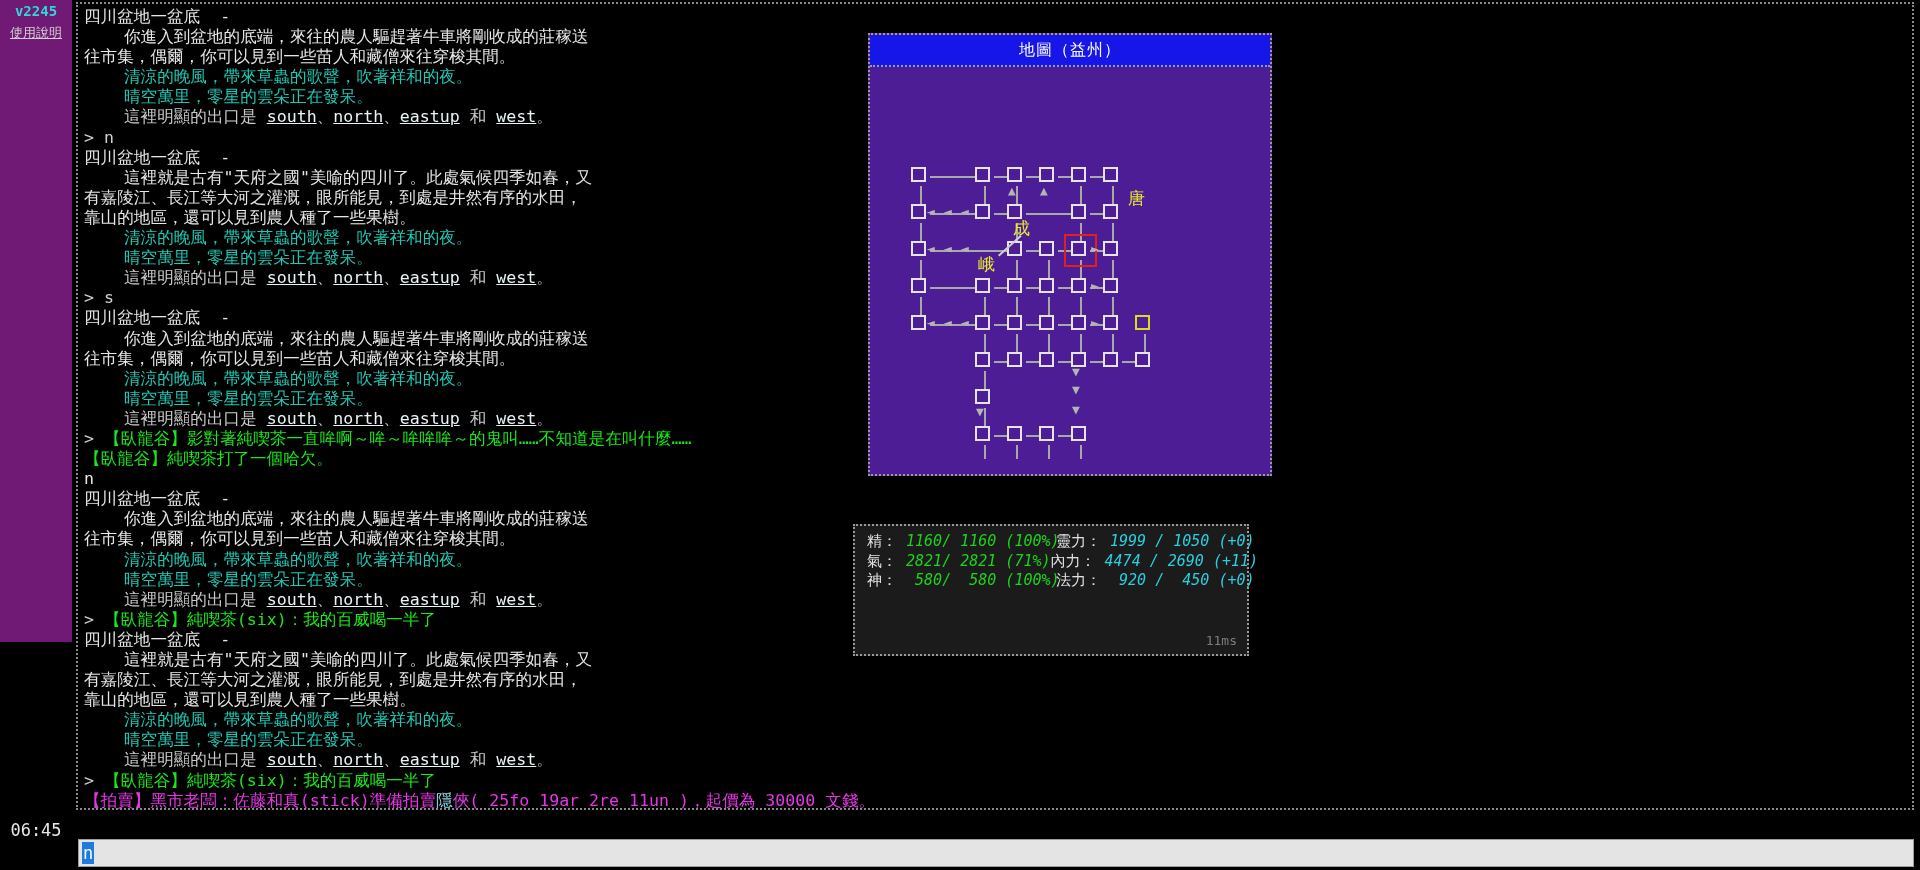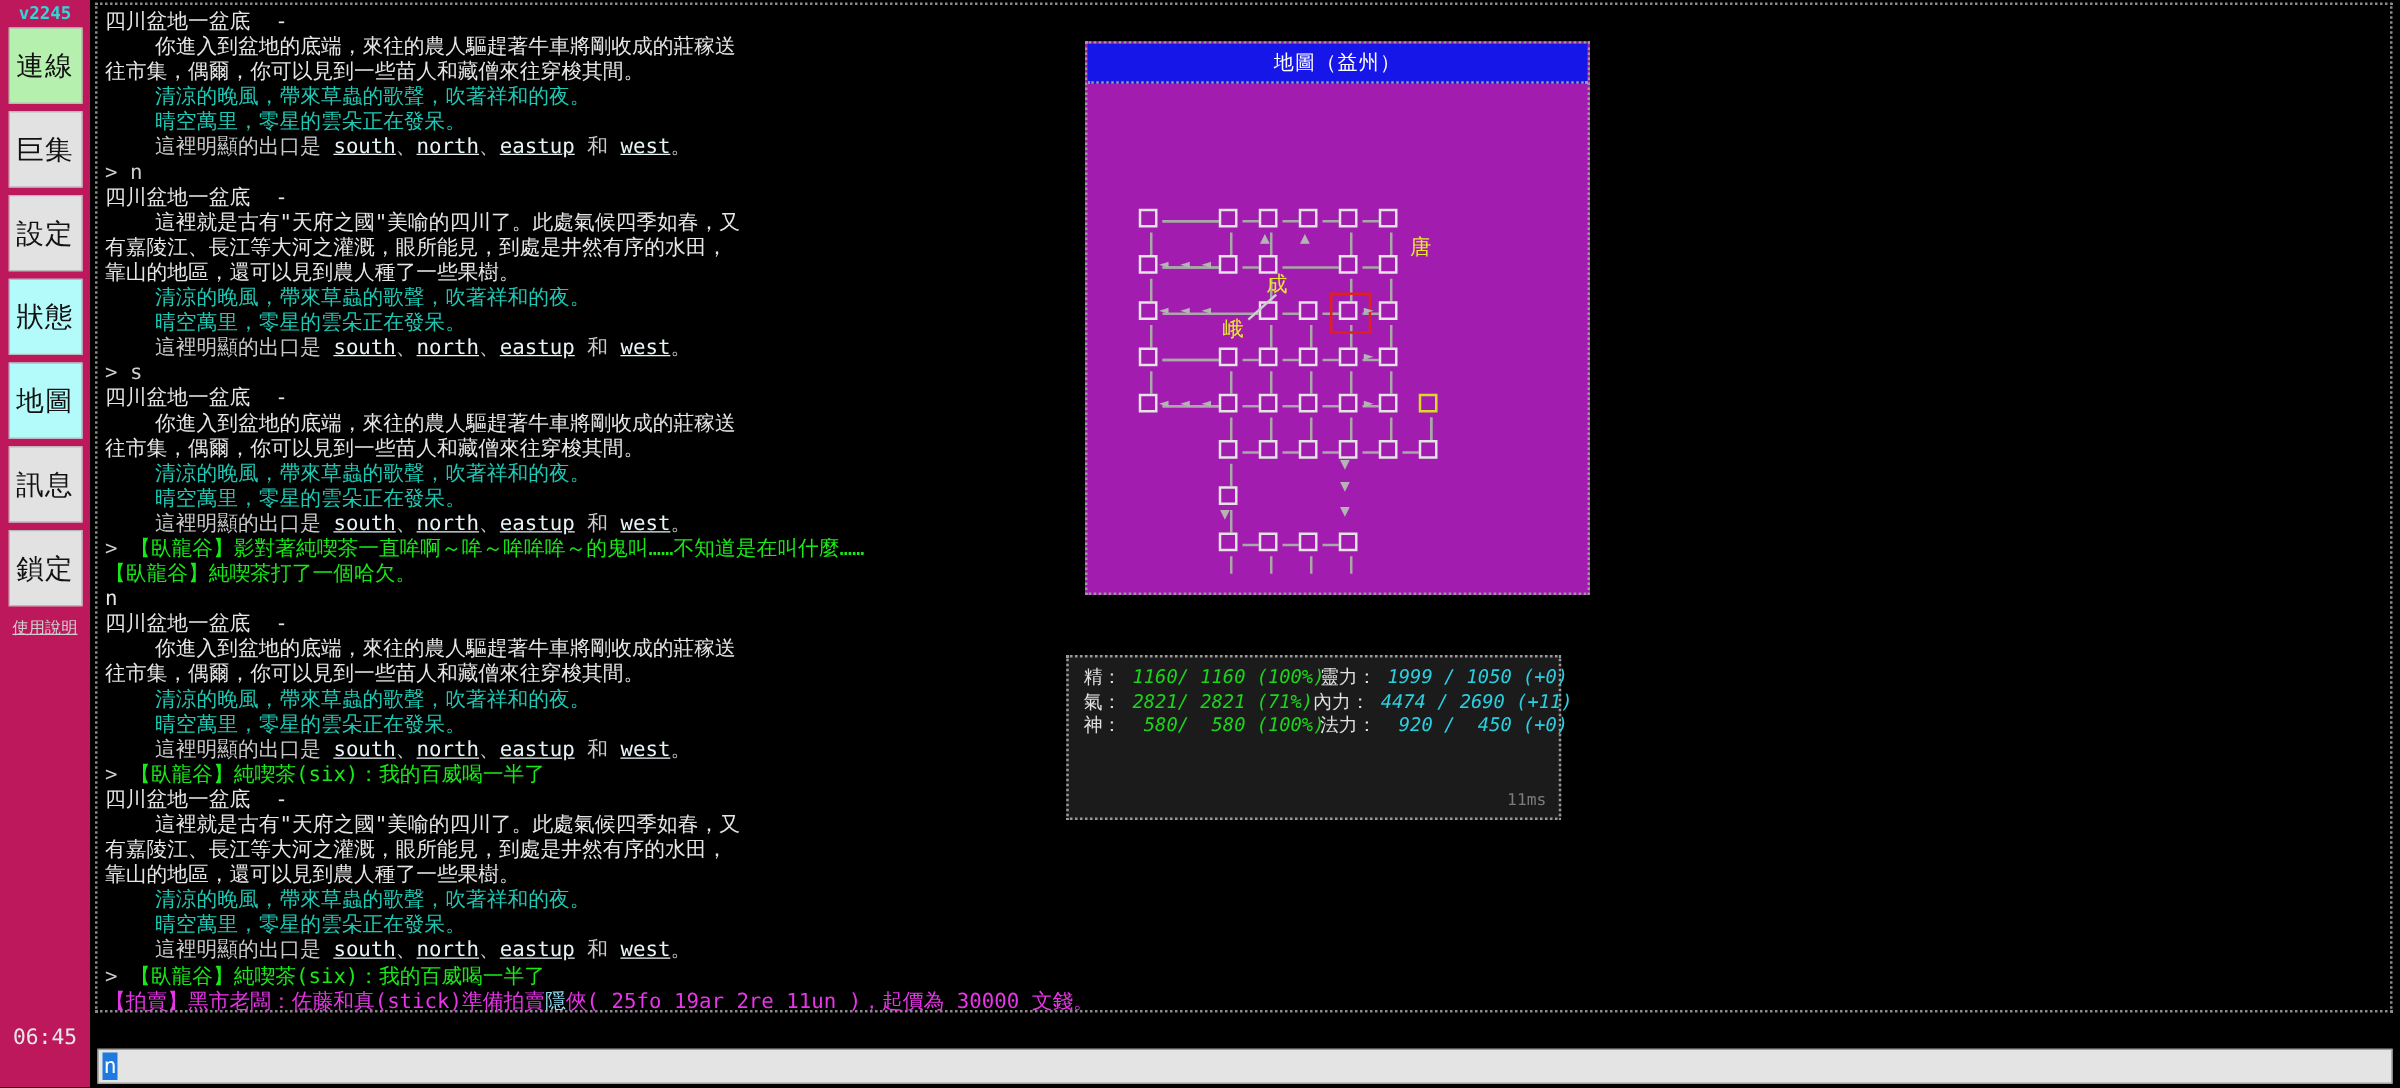--- a/index.html
+++ b/index.html
@@ -6,22 +6,22 @@
   html, body {
     width: 1920px; height: 870px;
     background: #000;
     font-family: "DejaVu Sans Mono", "Liberation Mono", monospace;
     overflow: hidden;
   }
   #app { position: relative; width: 1920px; height: 870px; background: #000; }
 
   
   #sidebar {
-    position: absolute; left: 0; top: 0; width: 72px; height: 870px;
-    background: #be185d;
+    position: absolute; left: 0; top: 0; width: 72px; height: 642px;
+    background: #701a75;
   }
   #version {
     height: 22px; line-height: 22px; text-align: center;
     color: #2fd8d8; font-size: 14px; font-weight: bold;
     font-family: "DejaVu Sans Mono", "Liberation Mono", monospace;
   }
   .side-btn {
     width: 59px; margin: 0 auto 6px auto; height: 61px;
     display: flex; align-items: center; justify-content: center;
     color: #111; font-size: 22px; letter-spacing: 1px;
@@ -68,21 +68,21 @@
   .c-magenta{ color: #e835e8; }
   .c-cyanlt { color: #8fd8ec; }
   .c-exit   { color: #e9f4f7; text-decoration: underline; }
   .c-prompt { color: #cfcfcf; }
 
   
   #map-panel {
     position: absolute; left: 868px; top: 33px;
     width: 404px; height: 443px;
     border: 2px dotted #9a9a9a;
-    background: #a21caf;
+    background: #4c1d95;
   }
   #map-title {
     height: 32px; background: #1616e8; color: #ffffff;
     display: flex; align-items: center; justify-content: center;
     font-size: 16px; letter-spacing: 1px;
     font-family: "DejaVu Sans", "Liberation Sans", sans-serif;
     border-bottom: 2px dotted #9a9a9a;
   }
   #map-canvas { position: relative; width: 100%; height: 407px; }
   .node {
@@ -139,43 +139,20 @@
     padding: 1px 1px;
   }
 </style>
 </head>
 <body>
 
 <div id="app">
 
   <div id="sidebar">
     <div id="version">v2245</div>
-    <div id="side-buttons">
-        <div class="side-btn green">
-          <span>連線</span>
-        </div>
-        <div class="side-btn grey">
-          <span>巨集</span>
-        </div>
-        <div class="side-btn grey">
-          <span>設定</span>
-        </div>
-        <div class="side-btn cyan">
-          <span>狀態</span>
-        </div>
-        <div class="side-btn cyan">
-          <span>地圖</span>
-        </div>
-        <div class="side-btn grey">
-          <span>訊息</span>
-        </div>
-        <div class="side-btn grey">
-          <span>鎖定</span>
-        </div>
-      </div>
     <div id="help-link">使用說明</div>
   </div>
   <div id="clock">06:45</div>
 
   <div id="term-wrap">
     <div id="term"><span class="ln"><span class="c-white">四川盆地一盆底  -</span></span><span class="ln"><span class="c-white">    你進入到盆地的底端，來往的農人驅趕著牛車將剛收成的莊稼送</span></span><span class="ln"><span class="c-white">往市集，偶爾，你可以見到一些苗人和藏僧來往穿梭其間。</span></span><span class="ln"><span class="c-teal">    清涼的晚風，帶來草蟲的歌聲，吹著祥和的夜。</span></span><span class="ln"><span class="c-teal">    晴空萬里，零星的雲朵正在發呆。</span></span><span class="ln"><span class="c-grey">    這裡明顯的出口是 </span><span class="c-exit">south</span><span class="c-grey">、</span><span class="c-exit">north</span><span class="c-grey">、</span><span class="c-exit">eastup</span><span class="c-grey"> 和 </span><span class="c-exit">west</span><span class="c-grey">。</span></span><span class="ln"><span class="c-prompt">&gt; n</span></span><span class="ln"><span class="c-white">四川盆地一盆底  -</span></span><span class="ln"><span class="c-white">    這裡就是古有"天府之國"美喻的四川了。此處氣候四季如春，又</span></span><span class="ln"><span class="c-white">有嘉陵江、長江等大河之灌溉，眼所能見，到處是井然有序的水田，</span></span><span class="ln"><span class="c-white">靠山的地區，還可以見到農人種了一些果樹。</span></span><span class="ln"><span class="c-teal">    清涼的晚風，帶來草蟲的歌聲，吹著祥和的夜。</span></span><span class="ln"><span class="c-teal">    晴空萬里，零星的雲朵正在發呆。</span></span><span class="ln"><span class="c-grey">    這裡明顯的出口是 </span><span class="c-exit">south</span><span class="c-grey">、</span><span class="c-exit">north</span><span class="c-grey">、</span><span class="c-exit">eastup</span><span class="c-grey"> 和 </span><span class="c-exit">west</span><span class="c-grey">。</span></span><span class="ln"><span class="c-prompt">&gt; s</span></span><span class="ln"><span class="c-white">四川盆地一盆底  -</span></span><span class="ln"><span class="c-white">    你進入到盆地的底端，來往的農人驅趕著牛車將剛收成的莊稼送</span></span><span class="ln"><span class="c-white">往市集，偶爾，你可以見到一些苗人和藏僧來往穿梭其間。</span></span><span class="ln"><span class="c-teal">    清涼的晚風，帶來草蟲的歌聲，吹著祥和的夜。</span></span><span class="ln"><span class="c-teal">    晴空萬里，零星的雲朵正在發呆。</span></span><span class="ln"><span class="c-grey">    這裡明顯的出口是 </span><span class="c-exit">south</span><span class="c-grey">、</span><span class="c-exit">north</span><span class="c-grey">、</span><span class="c-exit">eastup</span><span class="c-grey"> 和 </span><span class="c-exit">west</span><span class="c-grey">。</span></span><span class="ln"><span class="c-prompt">&gt; </span><span class="c-green">【臥龍谷】影對著純喫茶一直哞啊～哞～哞哞哞～的鬼叫……不知道是在叫什麼……</span></span><span class="ln"><span class="c-green">【臥龍谷】純喫茶打了一個哈欠。</span></span><span class="ln"><span class="c-white">n</span></span><span class="ln"><span class="c-white">四川盆地一盆底  -</span></span><span class="ln"><span class="c-white">    你進入到盆地的底端，來往的農人驅趕著牛車將剛收成的莊稼送</span></span><span class="ln"><span class="c-white">往市集，偶爾，你可以見到一些苗人和藏僧來往穿梭其間。</span></span><span class="ln"><span class="c-teal">    清涼的晚風，帶來草蟲的歌聲，吹著祥和的夜。</span></span><span class="ln"><span class="c-teal">    晴空萬里，零星的雲朵正在發呆。</span></span><span class="ln"><span class="c-grey">    這裡明顯的出口是 </span><span class="c-exit">south</span><span class="c-grey">、</span><span class="c-exit">north</span><span class="c-grey">、</span><span class="c-exit">eastup</span><span class="c-grey"> 和 </span><span class="c-exit">west</span><span class="c-grey">。</span></span><span class="ln"><span class="c-prompt">&gt; </span><span class="c-green">【臥龍谷】純喫茶(six)：我的百威喝一半了</span></span><span class="ln"><span class="c-white">四川盆地一盆底  -</span></span><span class="ln"><span class="c-white">    這裡就是古有"天府之國"美喻的四川了。此處氣候四季如春，又</span></span><span class="ln"><span class="c-white">有嘉陵江、長江等大河之灌溉，眼所能見，到處是井然有序的水田，</span></span><span class="ln"><span class="c-white">靠山的地區，還可以見到農人種了一些果樹。</span></span><span class="ln"><span class="c-teal">    清涼的晚風，帶來草蟲的歌聲，吹著祥和的夜。</span></span><span class="ln"><span class="c-teal">    晴空萬里，零星的雲朵正在發呆。</span></span><span class="ln"><span class="c-grey">    這裡明顯的出口是 </span><span class="c-exit">south</span><span class="c-grey">、</span><span class="c-exit">north</span><span class="c-grey">、</span><span class="c-exit">eastup</span><span class="c-grey"> 和 </span><span class="c-exit">west</span><span class="c-grey">。</span></span><span class="ln"><span class="c-prompt">&gt; </span><span class="c-green">【臥龍谷】純喫茶(six)：我的百威喝一半了</span></span><span class="ln"><span class="c-magenta">【拍賣】黑市老闆：佐藤和真(stick)準備拍賣</span><span class="c-cyanlt">隱</span><span class="c-magenta">俠( 25fo 19ar 2re 11un )，起價為 30000 文錢。</span></span></div>
   </div>
 
   <div id="map-panel">
     <div id="map-title">地圖（益州）</div>

